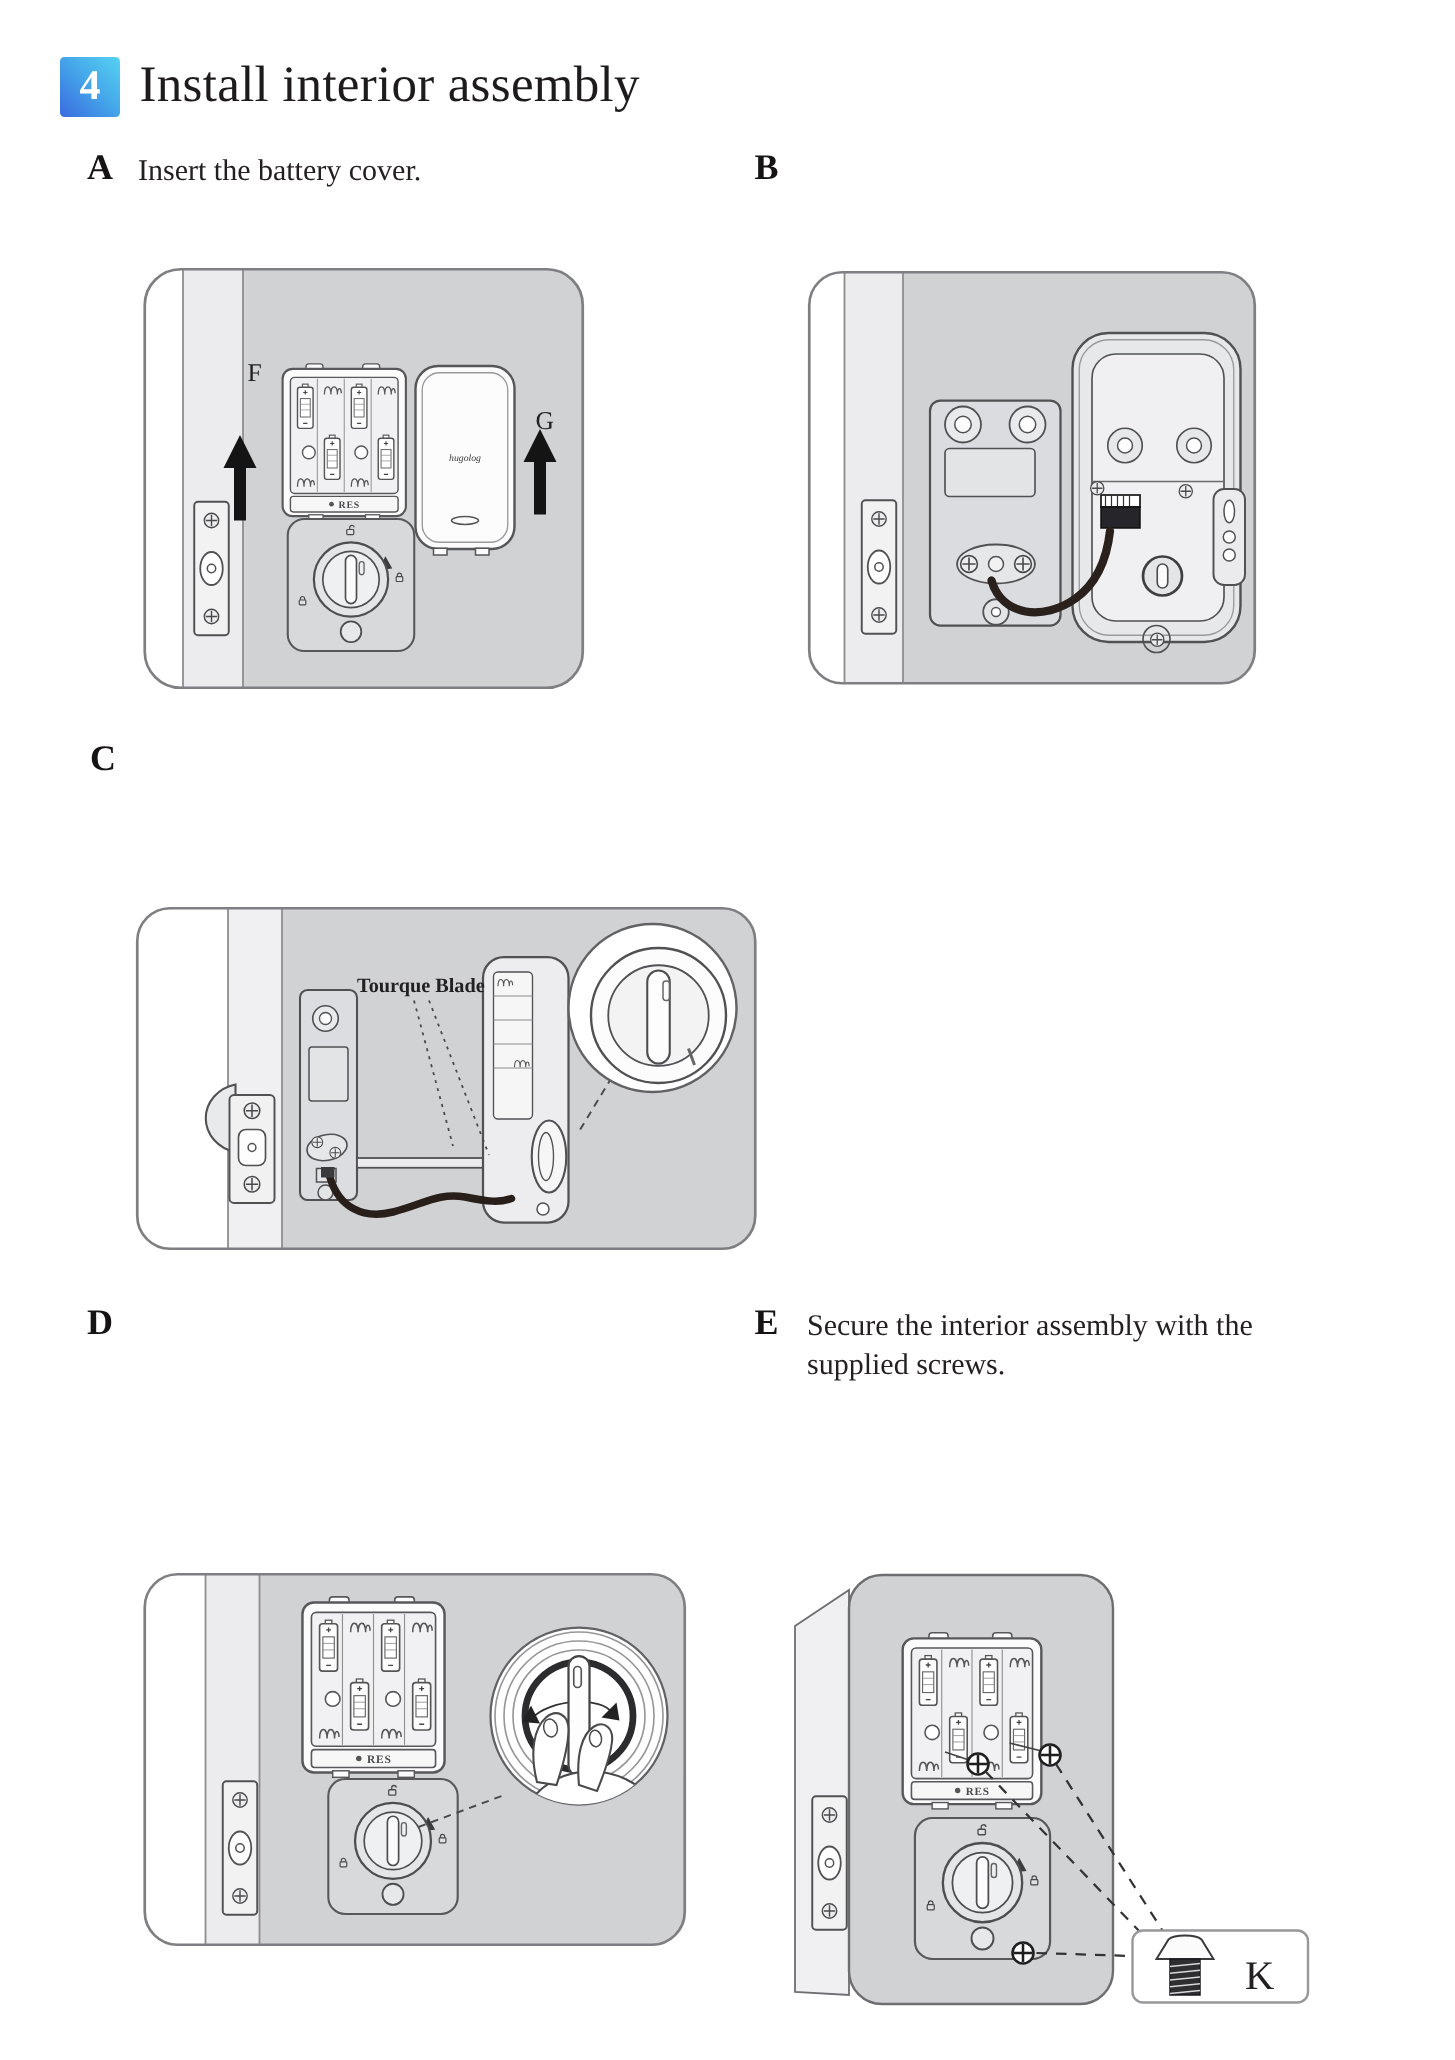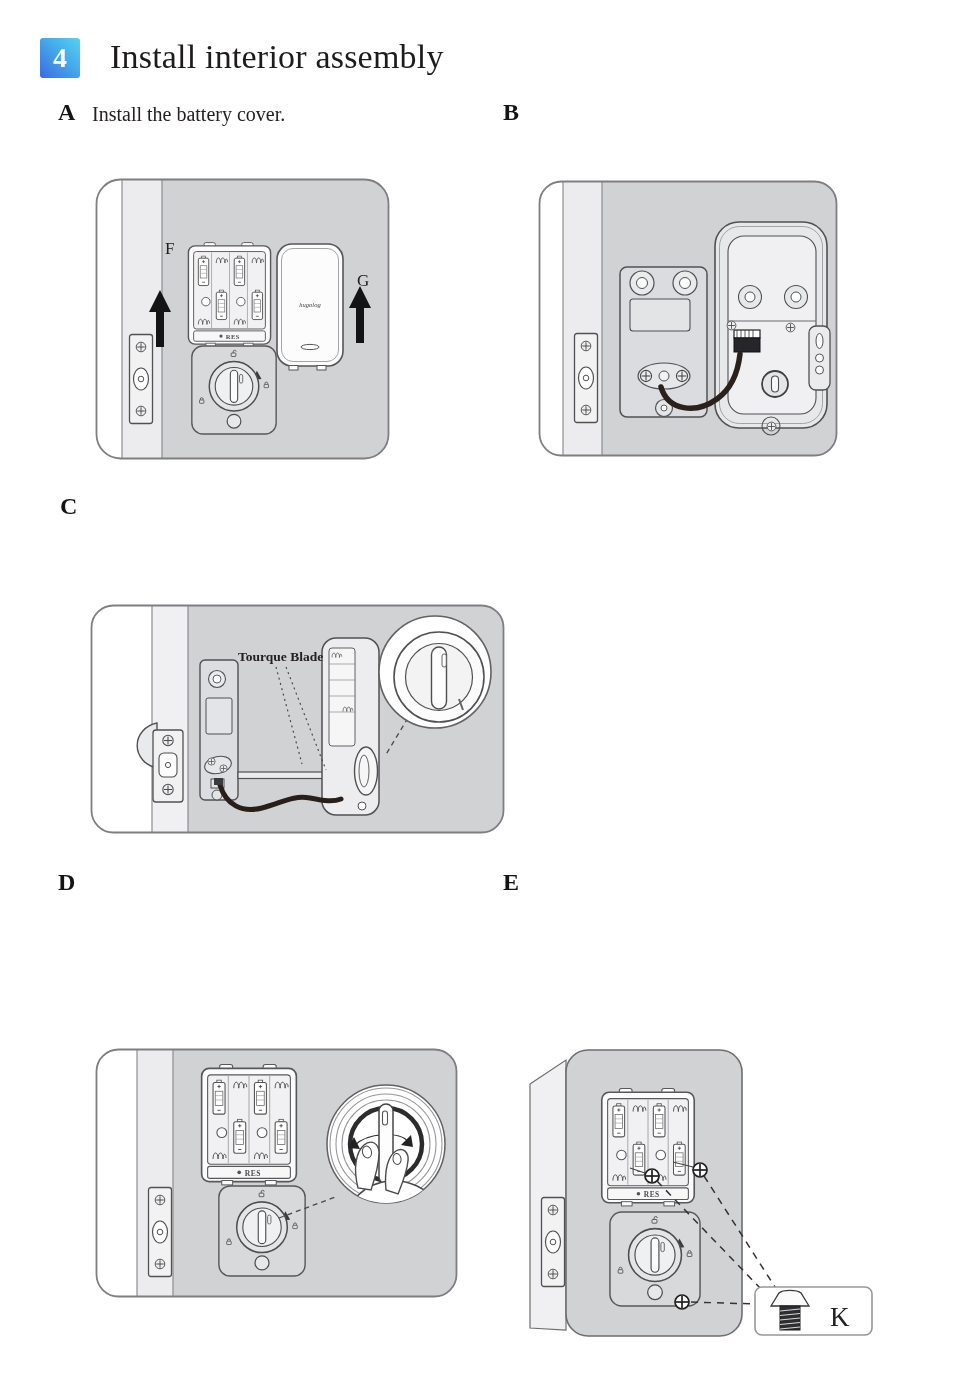--- a/index.html
+++ b/index.html
@@ -2,21 +2,21 @@
 <html><head>
 <meta charset="utf-8">
 <style>
   html,body{margin:0;padding:0;background:#fff;}
   .page{position:relative;width:970px;height:1373px;background:#fff;overflow:hidden;
         font-family:"Liberation Serif","DejaVu Serif",serif;color:#242022;}
   .abs{position:absolute;}
   .step-badge{left:40px;top:38px;width:40px;height:40px;border-radius:3px;
       background:linear-gradient(225deg,#56d2f2 0%,#45a9ea 45%,#3a6be0 100%);
       color:#fff;font-size:28px;font-weight:bold;text-align:center;line-height:40px;}
-  .page-title{left:110px;top:38px;font-size:34px;letter-spacing:.2px;color:#1e1b1c;}
+  .page-title{left:93px;top:38px;font-size:34px;letter-spacing:.2px;color:#1e1b1c;}
   .sec-letter{font-size:24px;font-weight:bold;color:#161314;}
   .sec-text{font-size:20px;line-height:25.5px;color:#242022;}
   svg text{font-family:"Liberation Serif","DejaVu Serif",serif;}
   .callout{font-size:17px;fill:#232021;}
   .figure{position:absolute;}
 </style>
 </head>
 <body>
 
 <div class="page">
@@ -96,25 +96,26 @@
         <use href="#lock-c" x="8.5" y="57" width="8.5" height="8.5"></use>
         <circle cx="48" cy="84" r="7.5" fill="#e7e8ea" stroke="#4e4e51" stroke-width="1.3"></circle>
       </symbol>
     </defs>
   </svg>
 
   <div class="abs step-badge">4</div>
   <div class="abs page-title">Install interior assembly</div>
 
   <div class="abs sec-letter" style="left:58px;top:99px">A</div>
-  <div class="abs sec-text" style="left:92px;top:102px;width:400px">Install the battery cover.</div>
+  <div class="abs sec-text" style="left:92px;top:102px;width:400px">Insert the battery cover.</div>
   <div class="abs sec-letter" style="left:503px;top:99px">B</div>
   <div class="abs sec-letter" style="left:60px;top:493px">C</div>
   <div class="abs sec-letter" style="left:58px;top:869px">D</div>
   <div class="abs sec-letter" style="left:503px;top:869px">E</div>
+  <div class="abs sec-text" style="left:538px;top:872px;width:365px">Secure the interior assembly with the supplied screws.</div>
 
   <svg class="figure" style="left:95px;top:178px" width="295" height="282" viewBox="0 0 295 282">
     <defs>
         <clipPath id="clipA">
           <rect x="1.5" y="1.5" width="292" height="279" rx="24"></rect>
         </clipPath>
       </defs>
     <g clip-path="url(#clipA)">
       <rect width="295" height="282" fill="#fff"></rect>
       <rect x="27" width="40" height="282" fill="#ececee"></rect>

